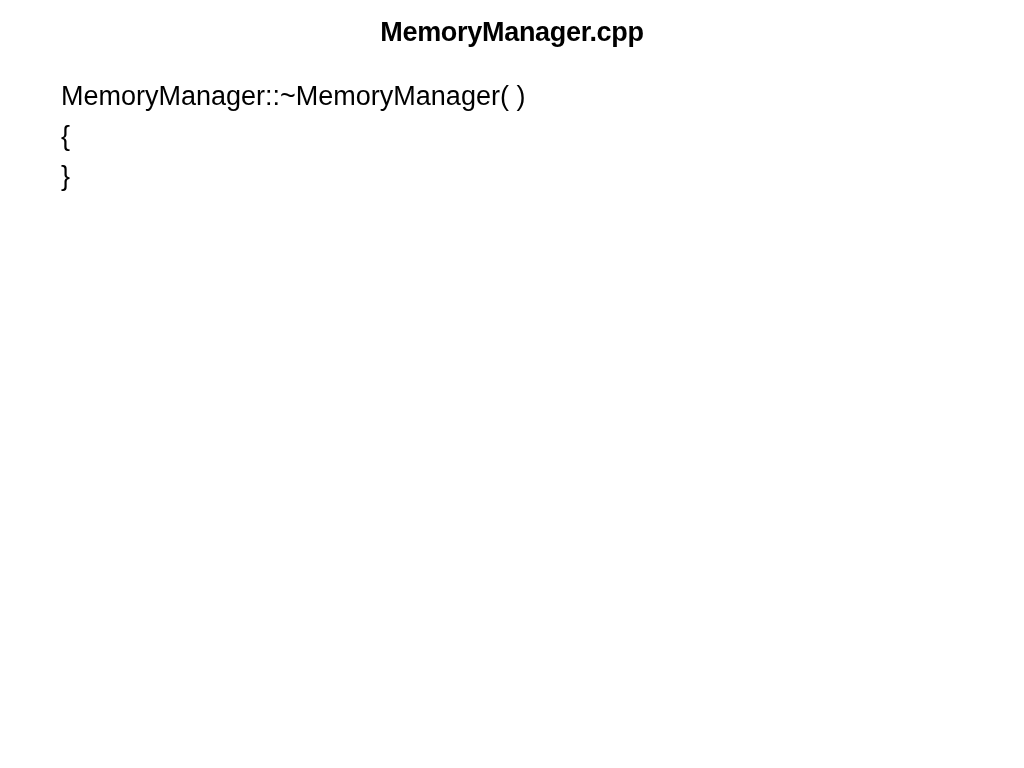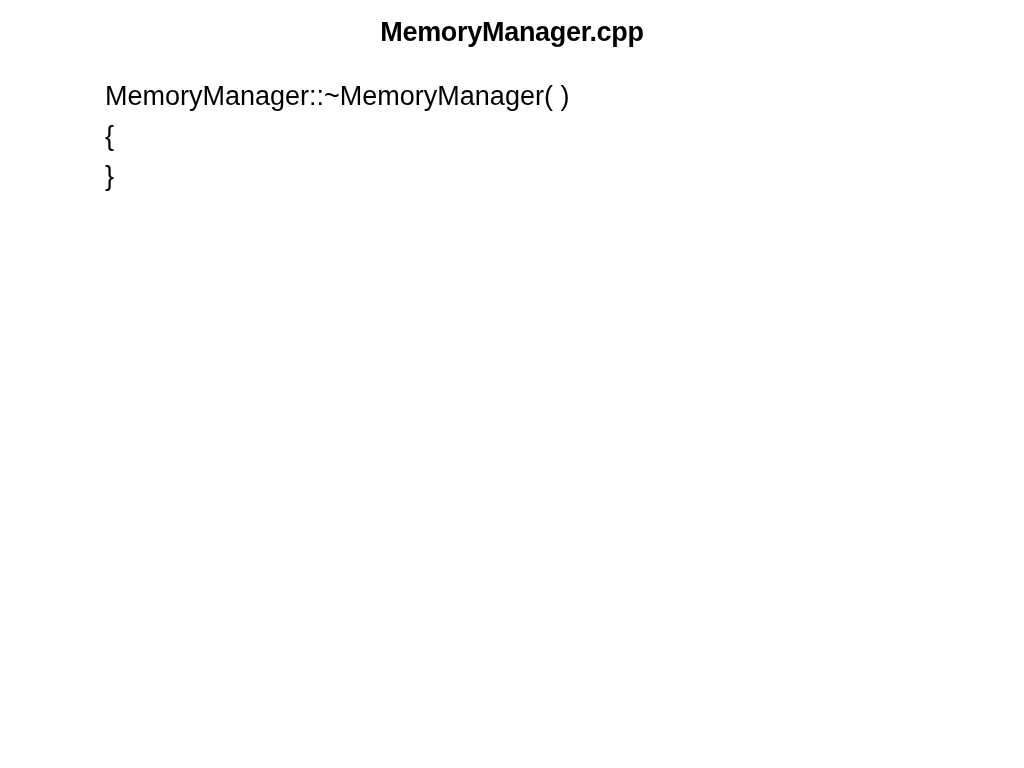--- a/index.html
+++ b/index.html
@@ -28,21 +28,20 @@
       letter-spacing: -0.3px;
     }
     .code-block {
       position: absolute;
       top: 76px;
       left: 61px;
       right: 40px;
       font-size: 27px;
       font-weight: normal;
       line-height: 40px;
-      margin-left: 44px;
     }
     .code-line {
       white-space: pre;
     }
   </style>
 </head>
 <body>
 
 <div class="slide">
   <div class="slide-title">MemoryManager.cpp</div>

